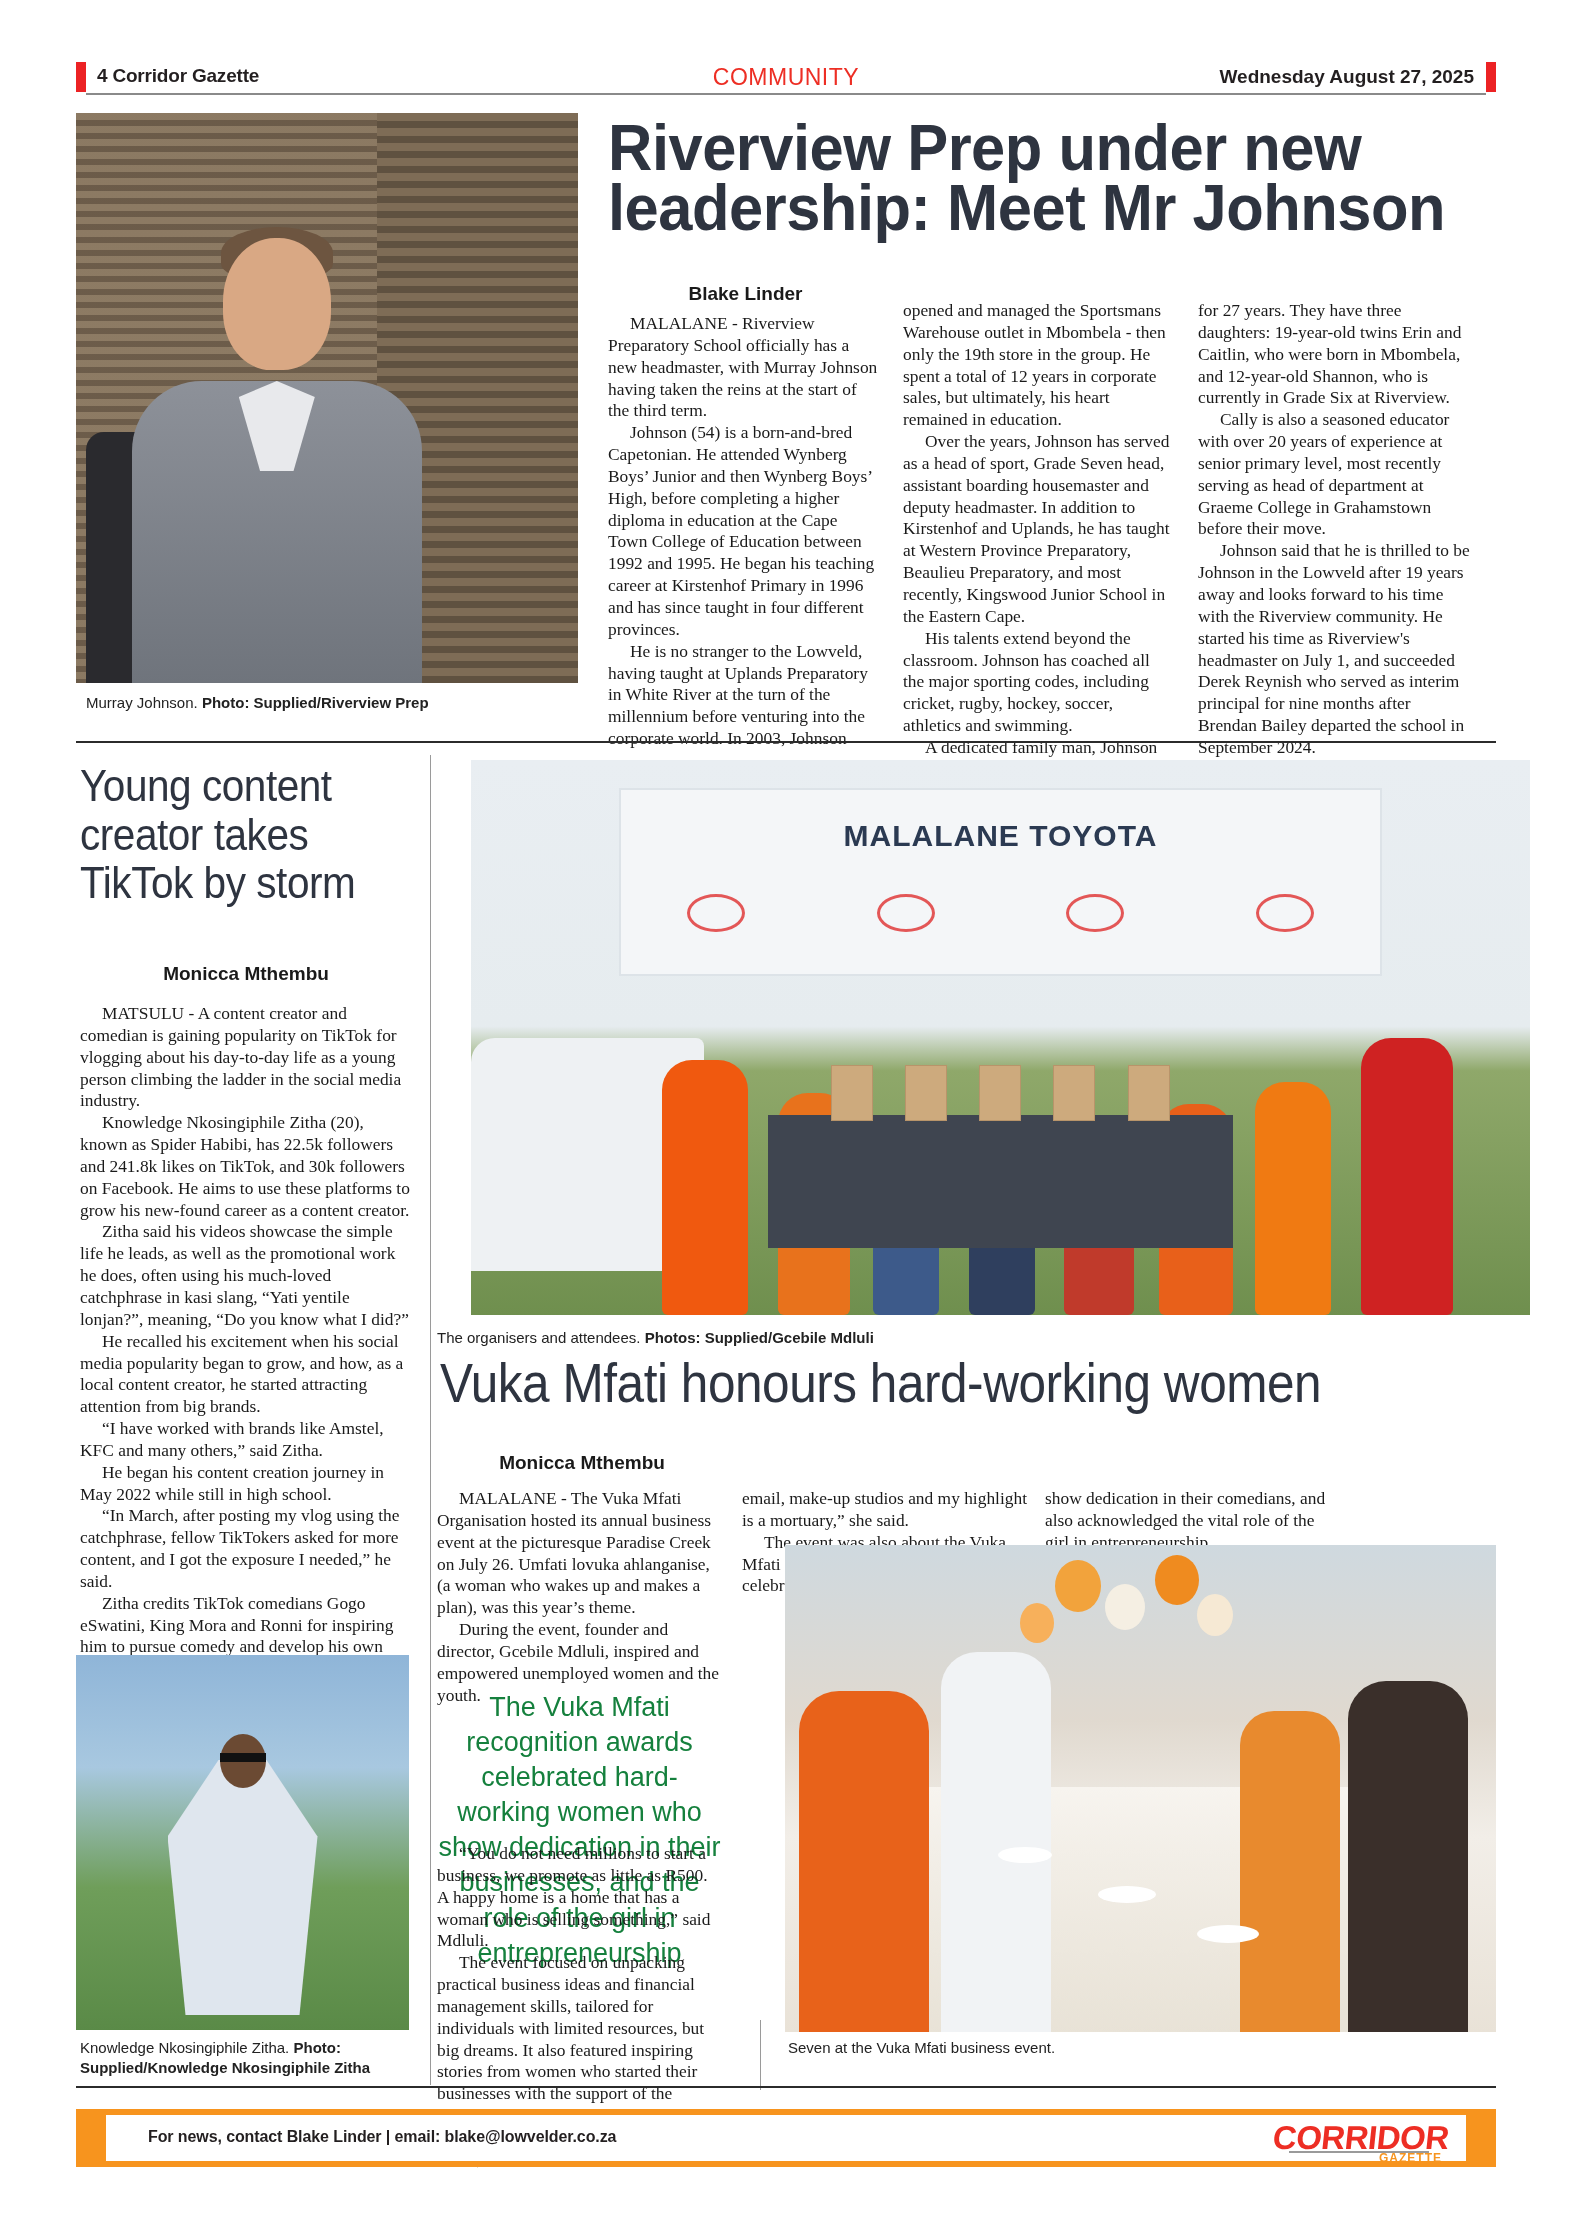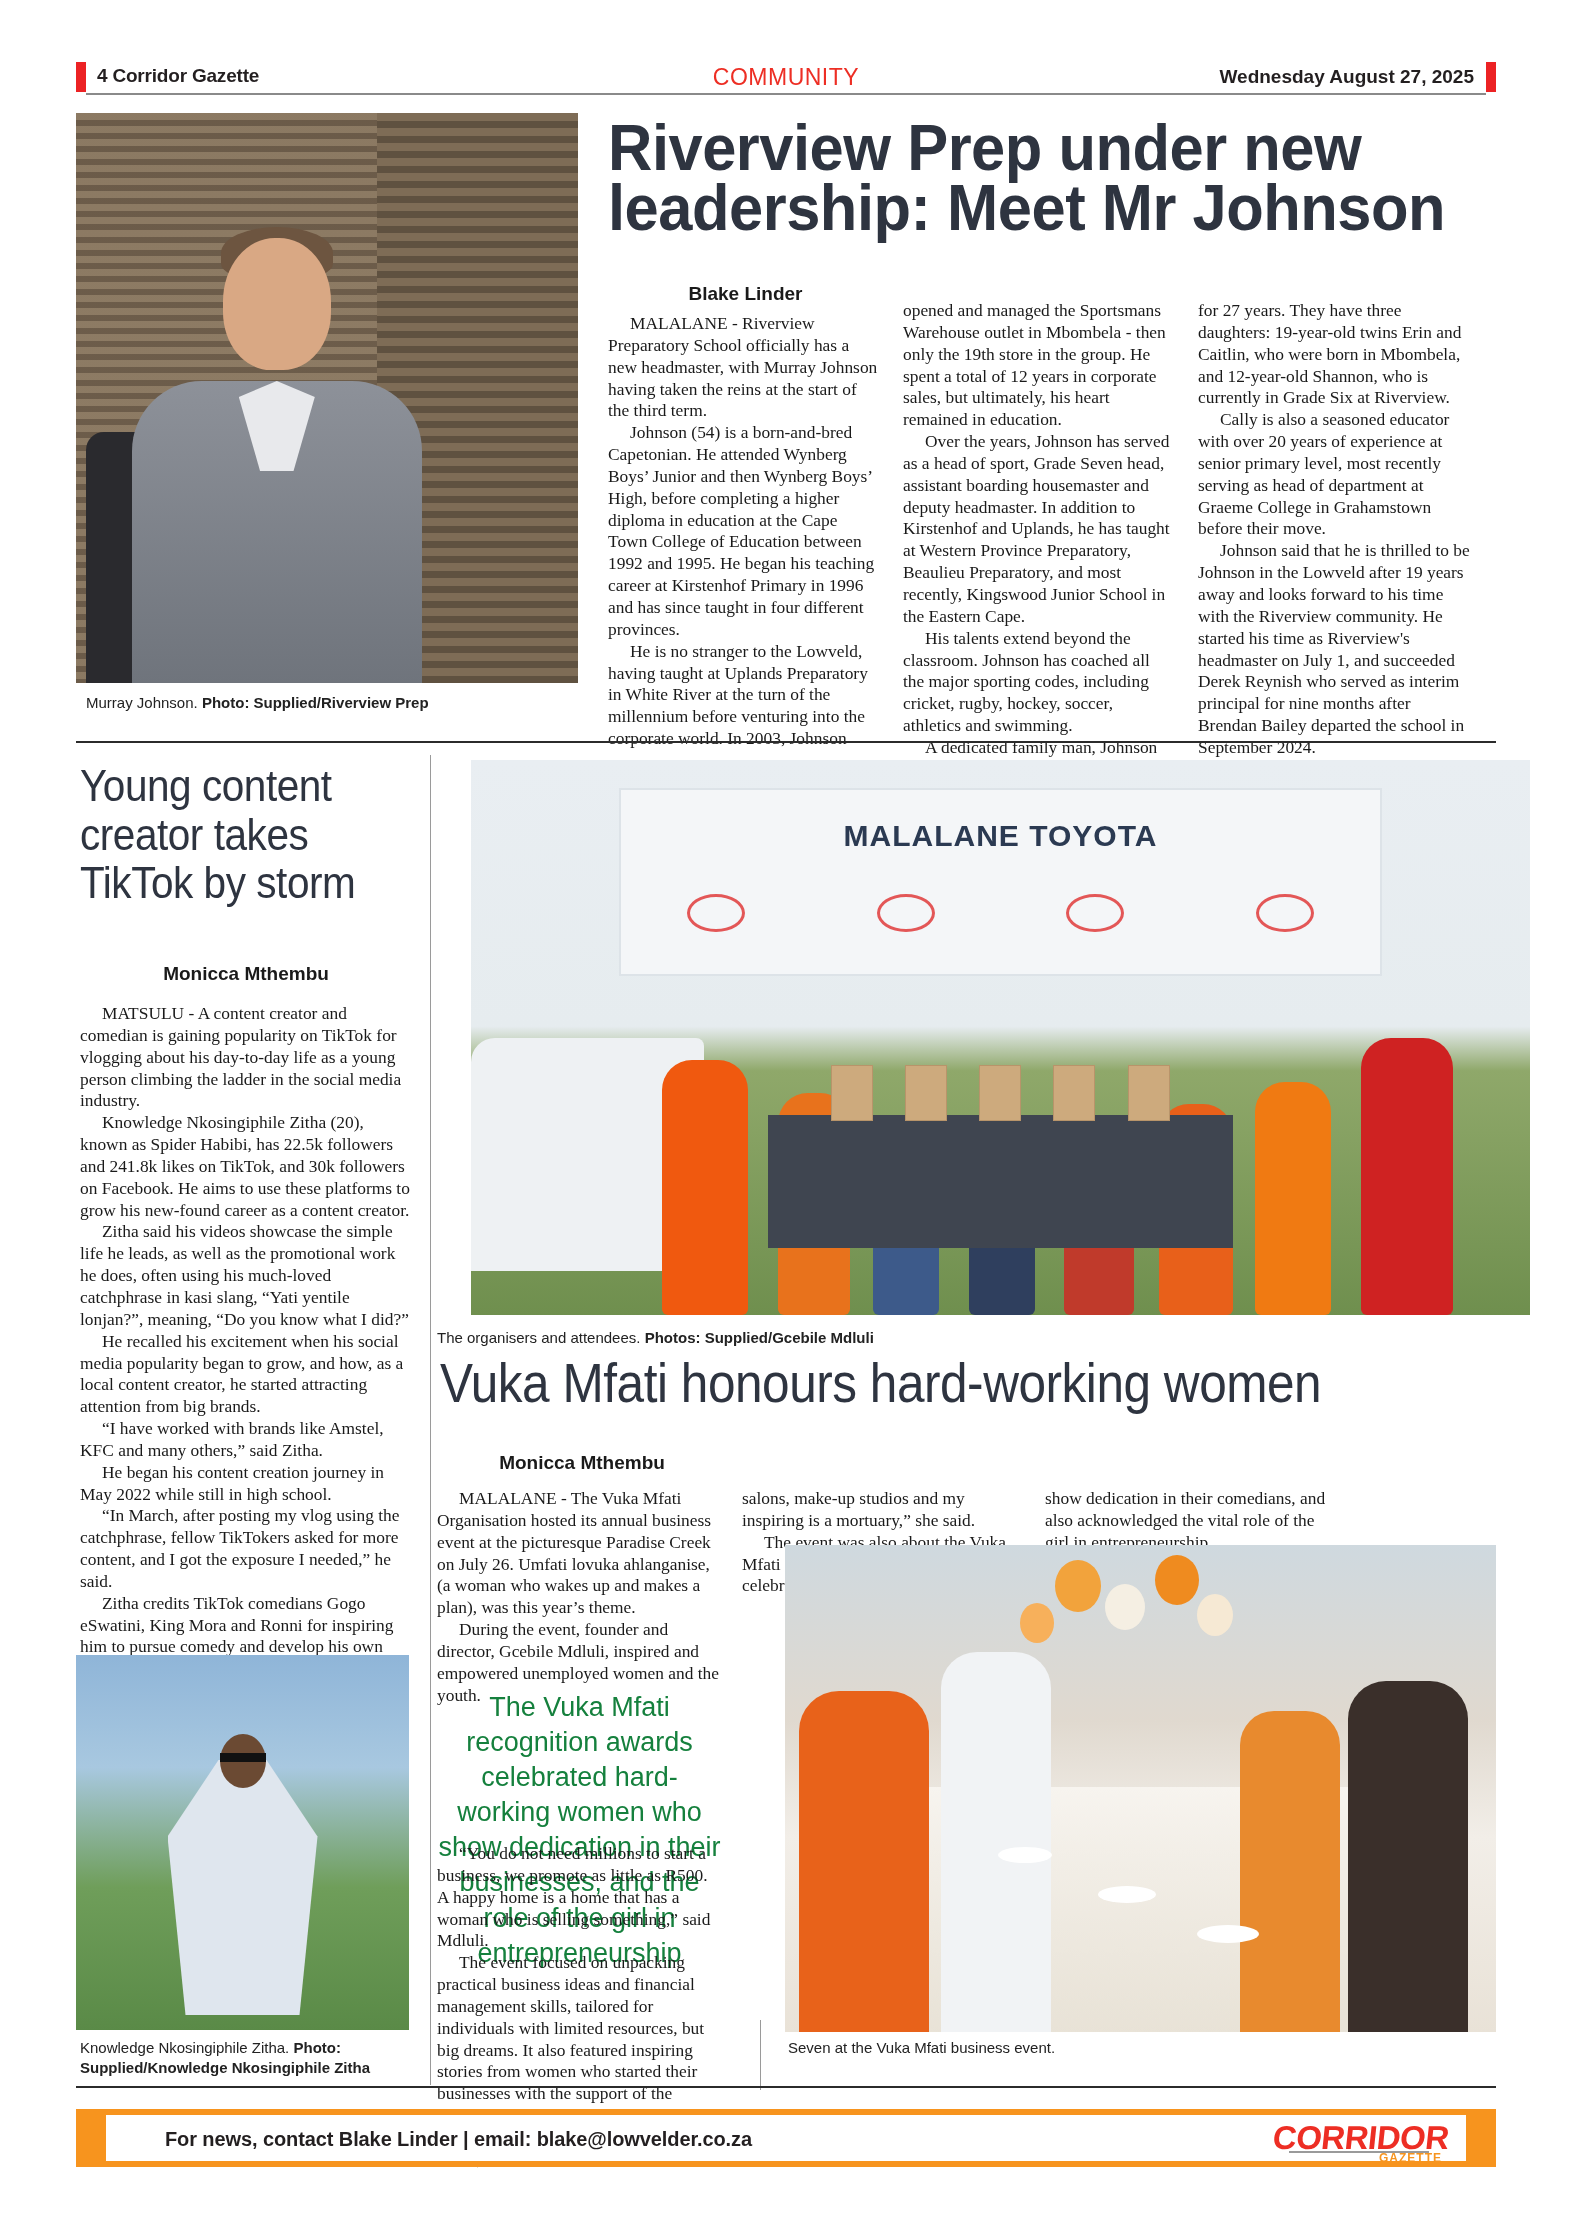--- a/index.html
+++ b/index.html
@@ -104,23 +104,23 @@
   
   .footer-bar {
     position: absolute; left: 76px; top: 2109px; width: 1420px; height: 58px;
     background: #f7941e;
   }
   .footer-inner {
     position: absolute; left: 30px; top: 6px; width: 1360px; height: 46px;
     background: #ffffff;
   }
   .footer-text {
-    position: absolute; left: 59px; top: 13px;
-    font-family: "Liberation Sans Narrow", "Liberation Sans", sans-serif;
-    font-weight: bold; font-size: 20px; color: #231f20; letter-spacing: -0.1px;
+    position: absolute; left: 42px; top: 13px;
+    font-family: "Liberation Sans Narrow", "Liberation Sans", sans-serif;
+    font-weight: bold; font-size: 16px; color: #231f20; letter-spacing: -0.1px;
   }
   .footer-logo {
     position: absolute; right: 18px; top: 2px; width: 175px; height: 50px;
   }
   .logo-corridor {
     position: absolute; left: 0; top: 2px; width: 175px; text-align: center;
     font-family: "Liberation Sans Narrow", "Liberation Sans", sans-serif;
     font-weight: bold; font-size: 33px; color: #ed2e24; letter-spacing: -0.5px;
     transform: skewX(-6deg);
   }
@@ -358,21 +358,21 @@
 
   <div class="pullquote" style="left:437px; top:1690px; width:285px;">The Vuka Mfati recognition awards celebrated hard-working women who show dedication in their businesses, and the role of the girl in entrepreneurship</div>
 
   <div class="body-col" style="left:437px; top:1843px; width:285px;">
     <p>“You do not need millions to start a business, we promote as little as R500. A happy home is a home that has a woman who is selling something,” said Mdluli.</p>
     <p>The event focused on unpacking practical business ideas and financial management skills, tailored for individuals with limited resources, but big dreams. It also featured inspiring stories from women who started their businesses with the support of the organisation.</p>
     <p>“Some of the women proudly own farms,</p>
   </div>
 
   <div class="body-col" style="left:742px; top:1488px; width:285px;">
-    <p class="noind">salons, make-up studios and my inspiring is a mortuary,” she said.</p>
+    <p class="noind">email, make-up studios and my highlight is a mortuary,” she said.</p>
     <p>The event was also about the Vuka Mfati recognition awards, which celebrated hard-working women who</p>
   </div>
 
   <div class="body-col" style="left:1045px; top:1488px; width:285px;">
     <p class="noind">show dedication in their comedians, and also acknowledged the vital role of the girl in entrepreneurship.</p>
     <p>“One of our sponsors gave our businessgirl-child programme toiletries.”</p>
   </div>
 
   <div class="photo" style="left:785px; top:1545px; width:711px; height:487px;">
     <div class="ph-lunch">

